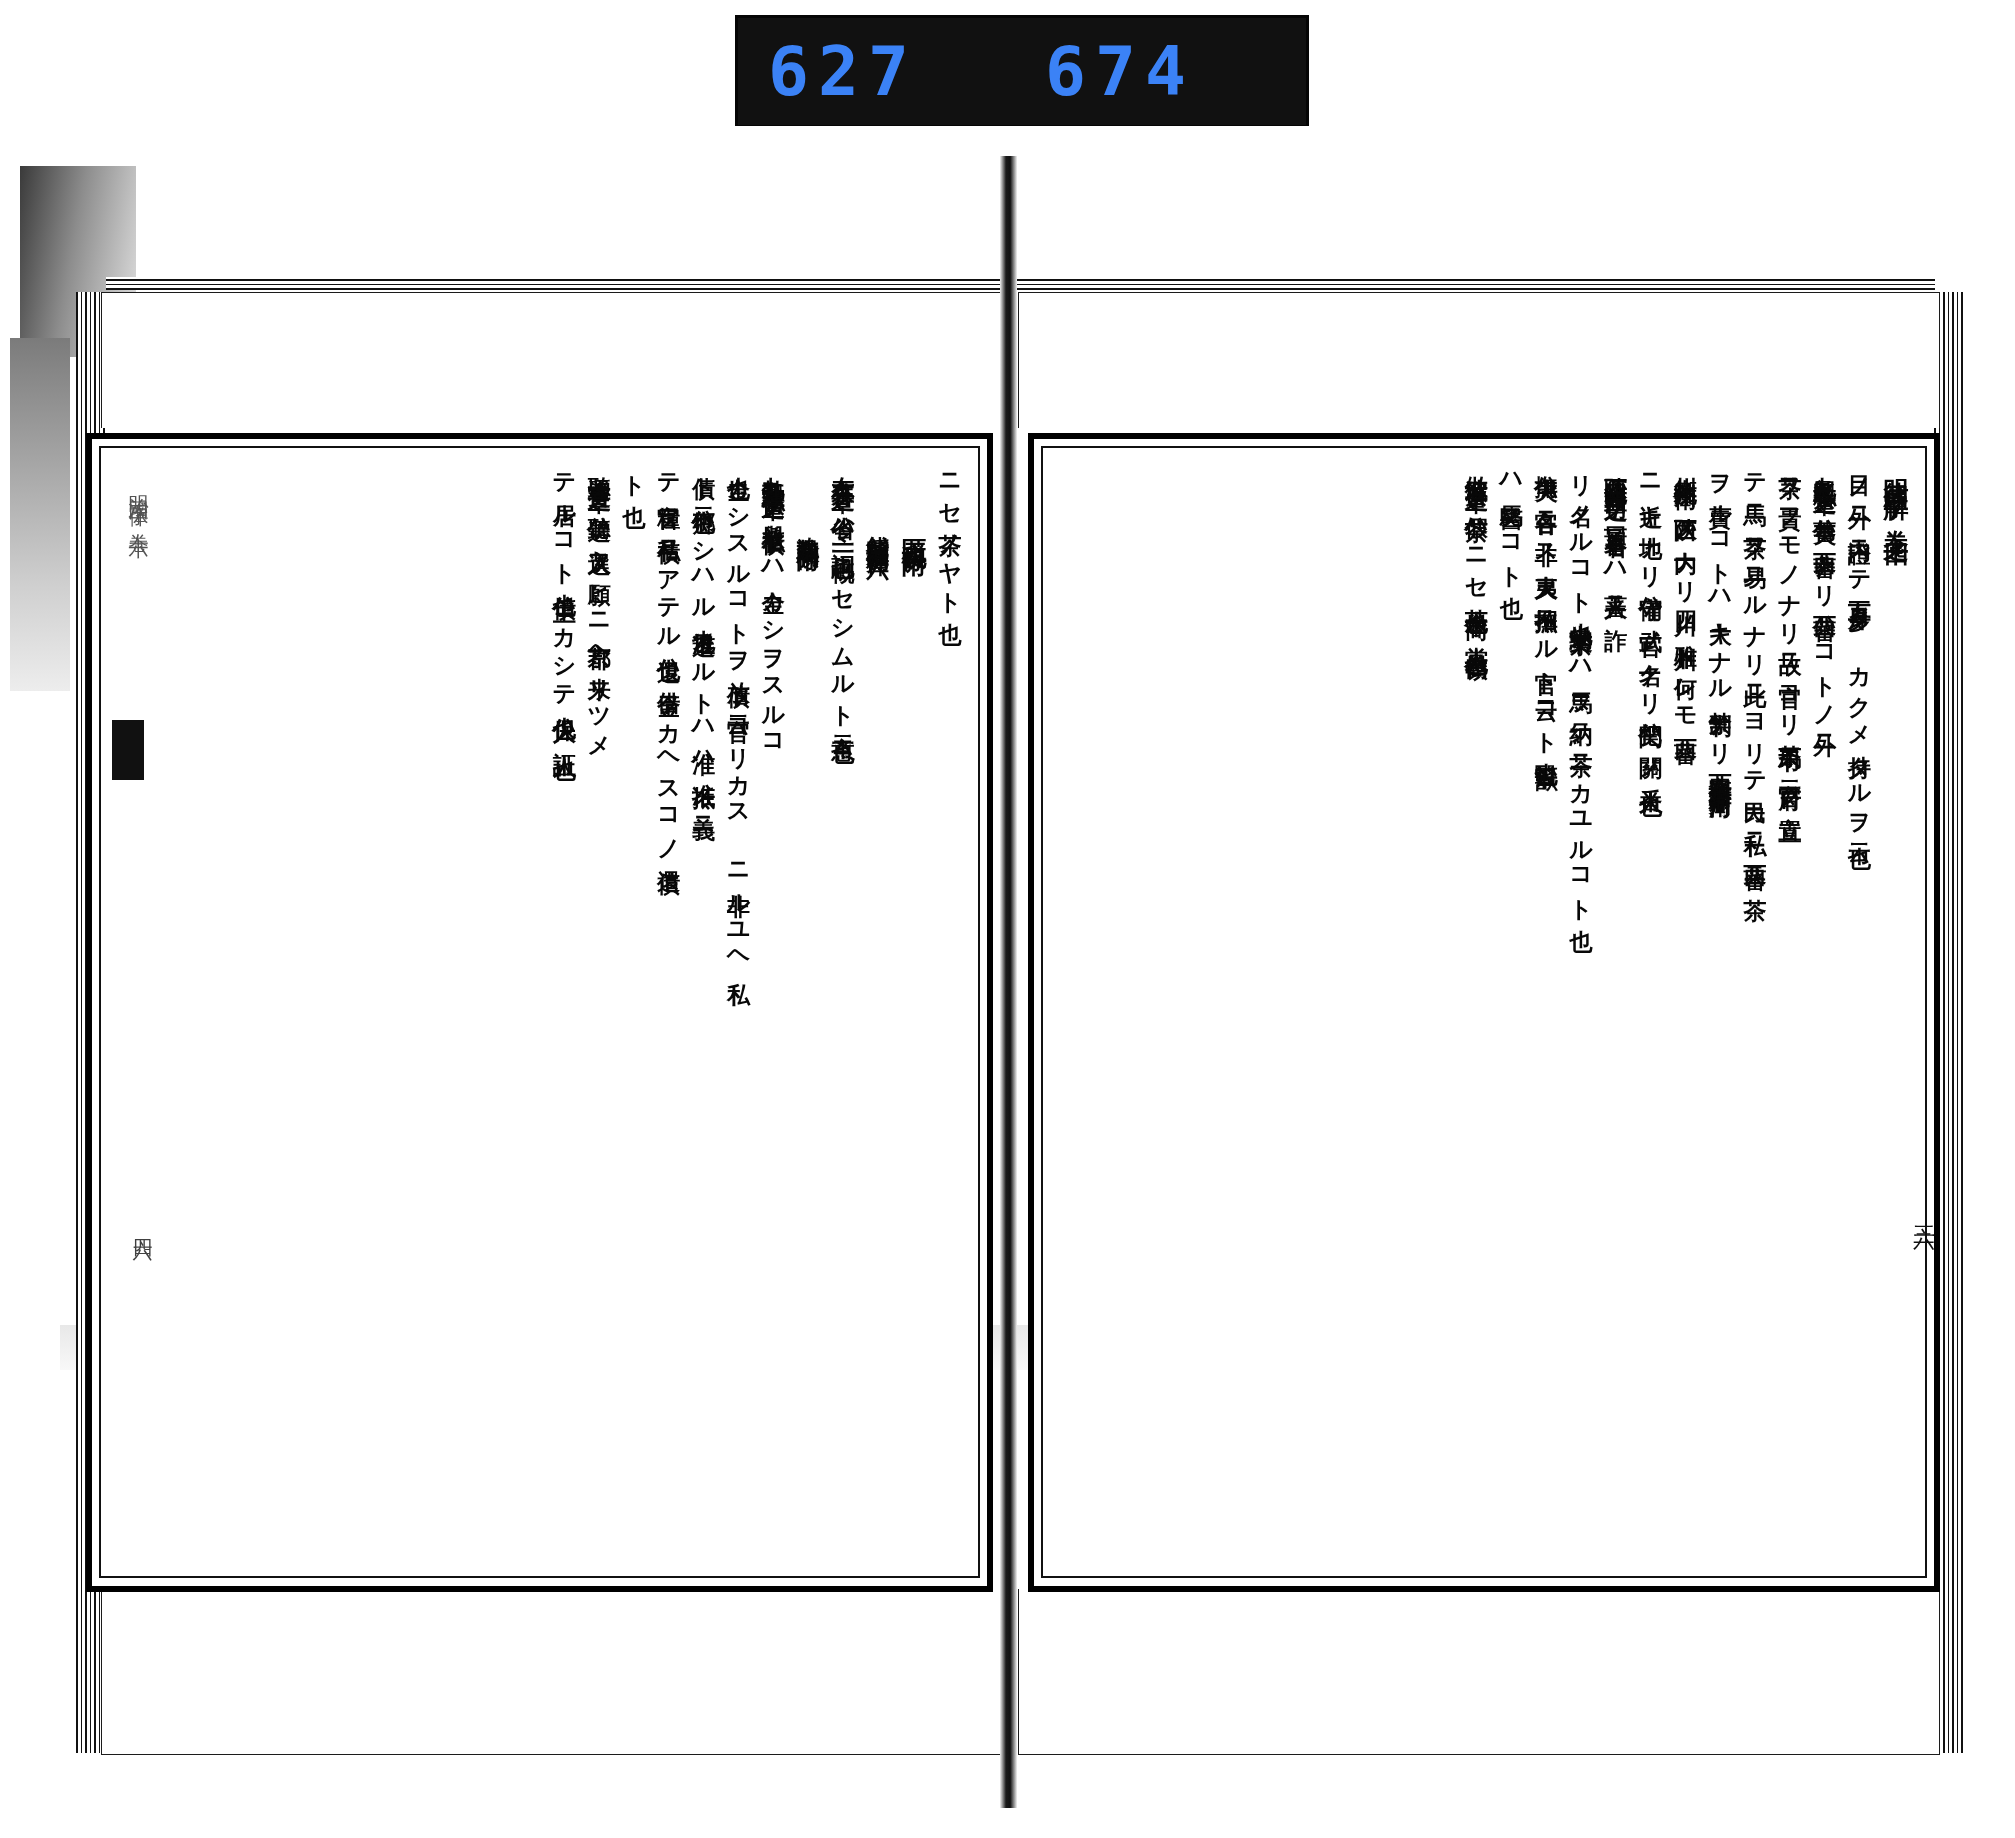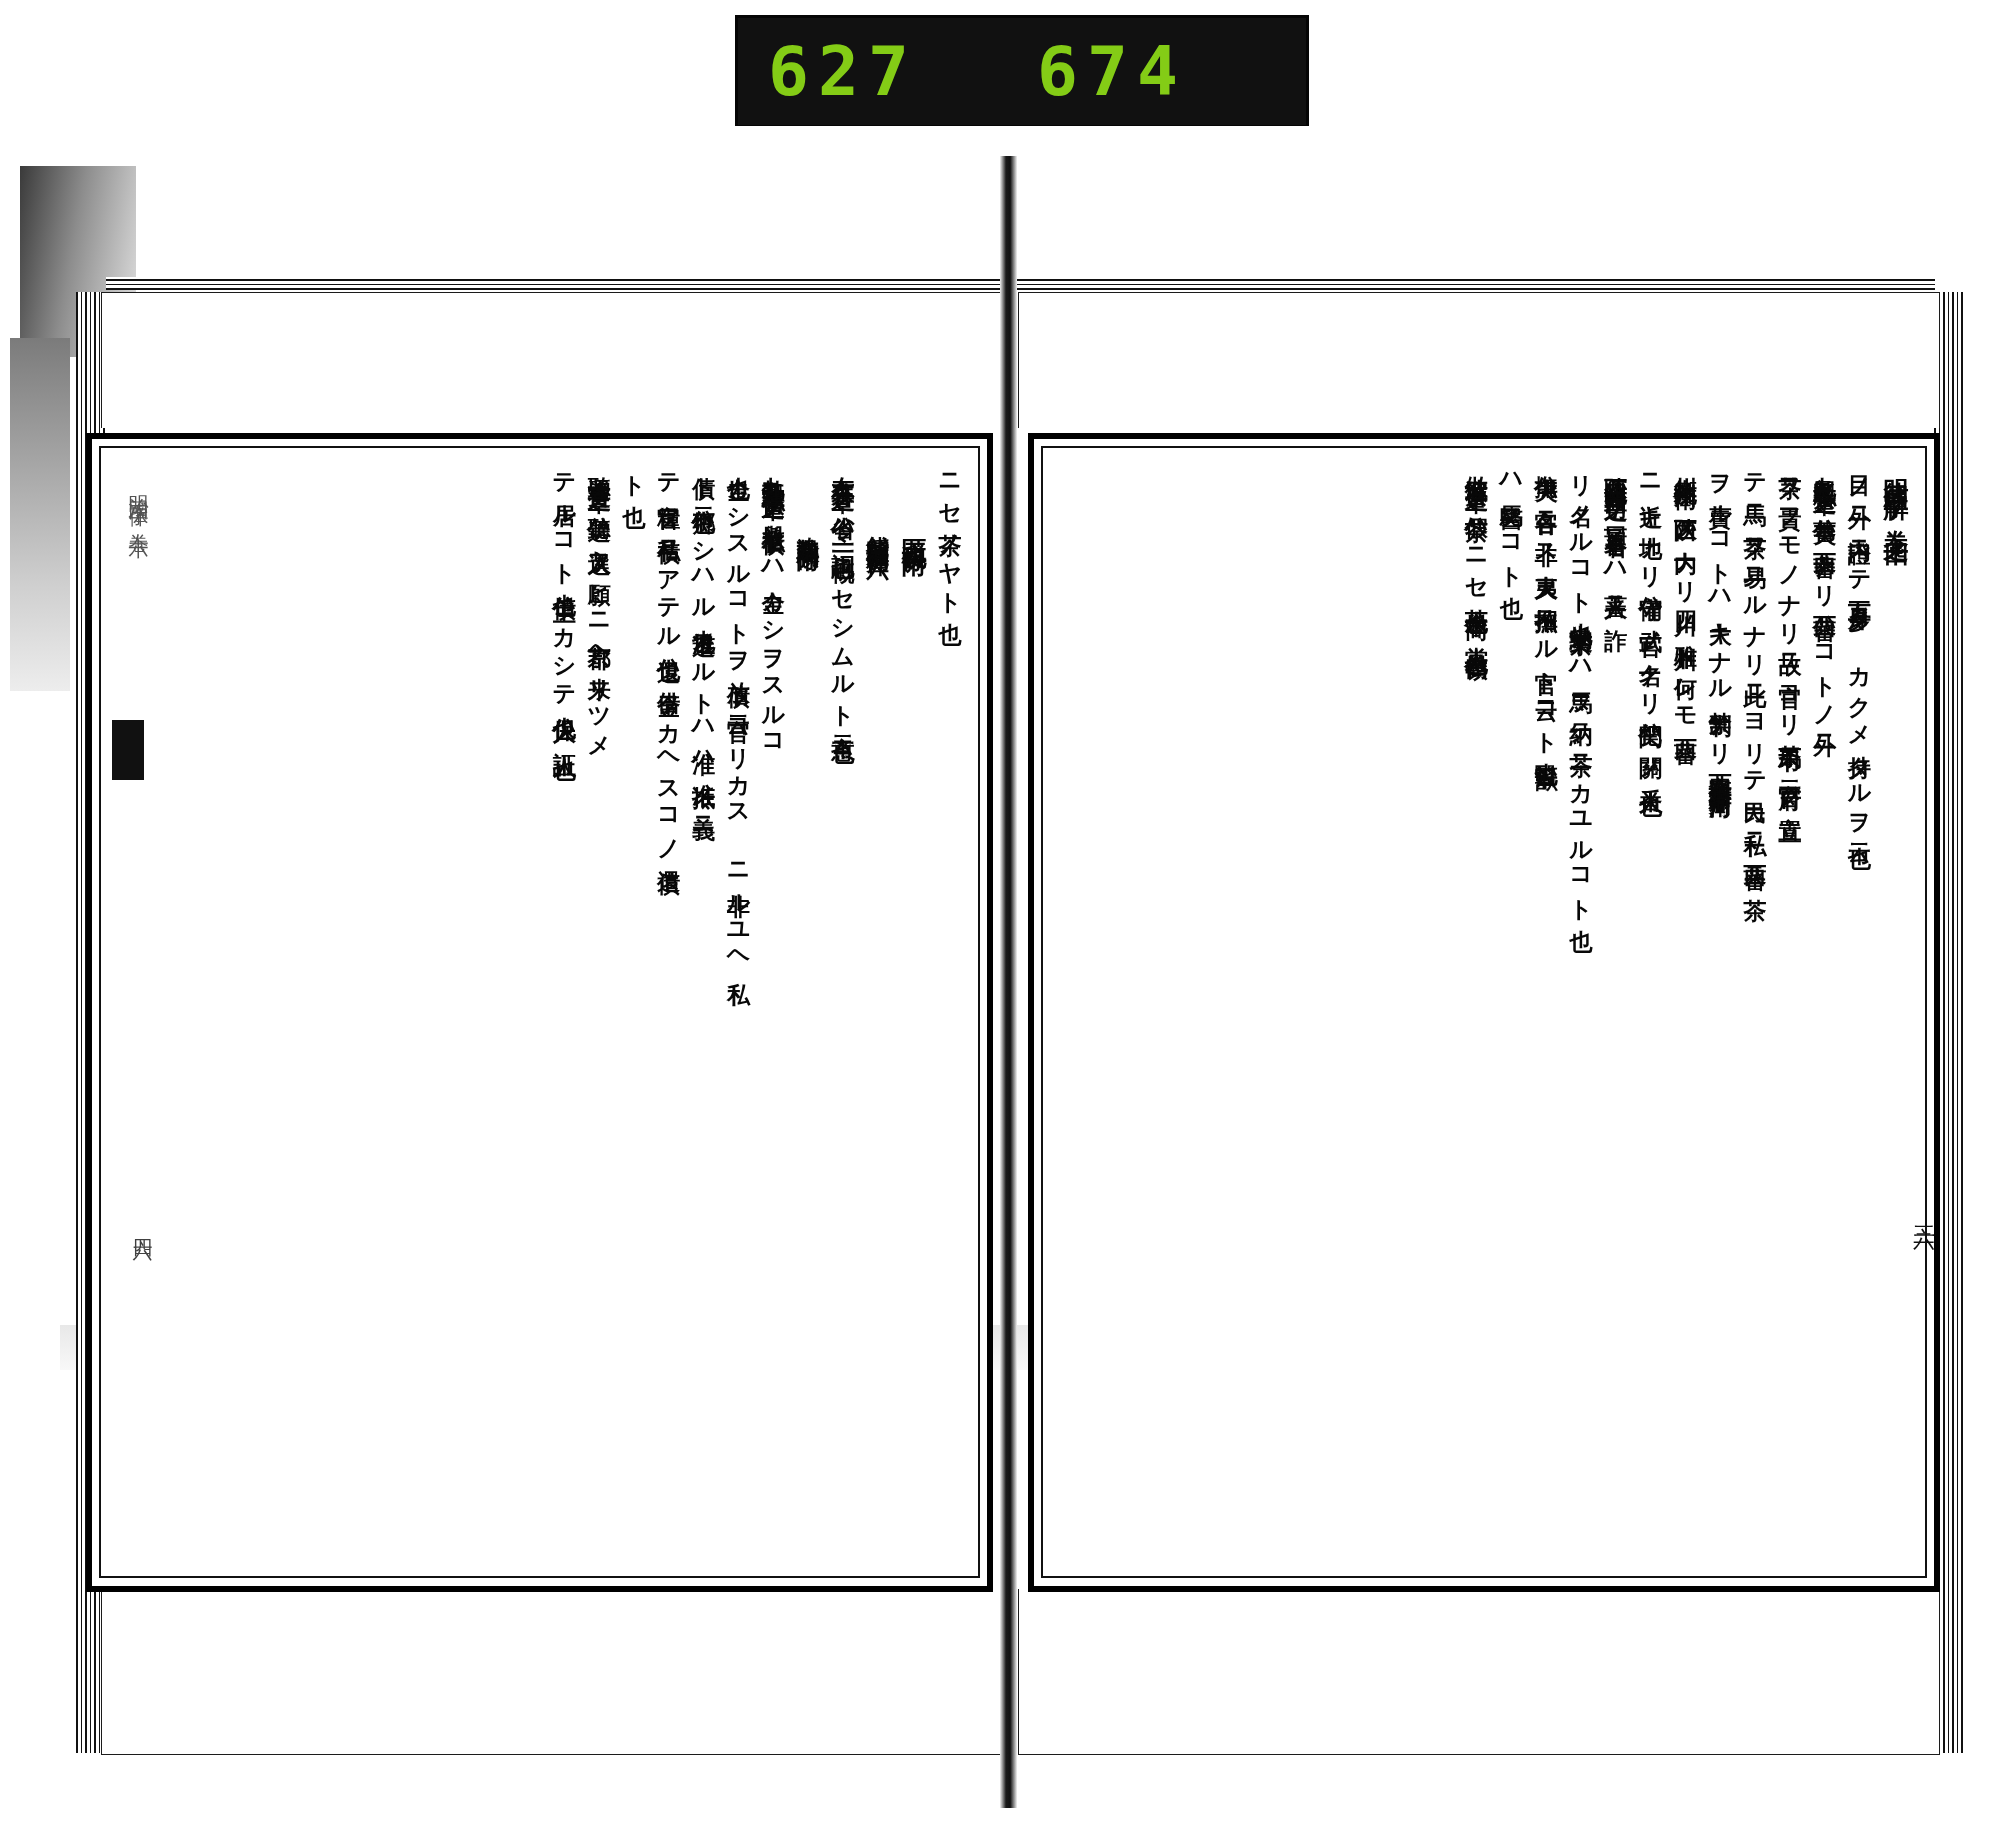--- a/index.html
+++ b/index.html
@@ -22,29 +22,29 @@
     top: 15px;
     width: 574px;
     height: 113px;
     background: #111111;
     border: 3px solid #050505;
     box-sizing: border-box;
   }
   .film-number {
     position: absolute;
     top: 20px;
-    color: #84cc16;
+    color: #3b82f6;
     font-family: "DejaVu Sans Mono", monospace;
     font-size: 68px;
     letter-spacing: 9px;
     font-weight: bold;
     line-height: 1;
   }
   #film-number-left { left: 30px; }
-  #film-number-right { left: 299px; }
+  #film-number-right { left: 307px; }
 
   
   #scan {
     position: absolute;
     left: 0px;
     top: 126px;
     width: 2015px;
     height: 1713px;
     background: #ffffff;
   }

